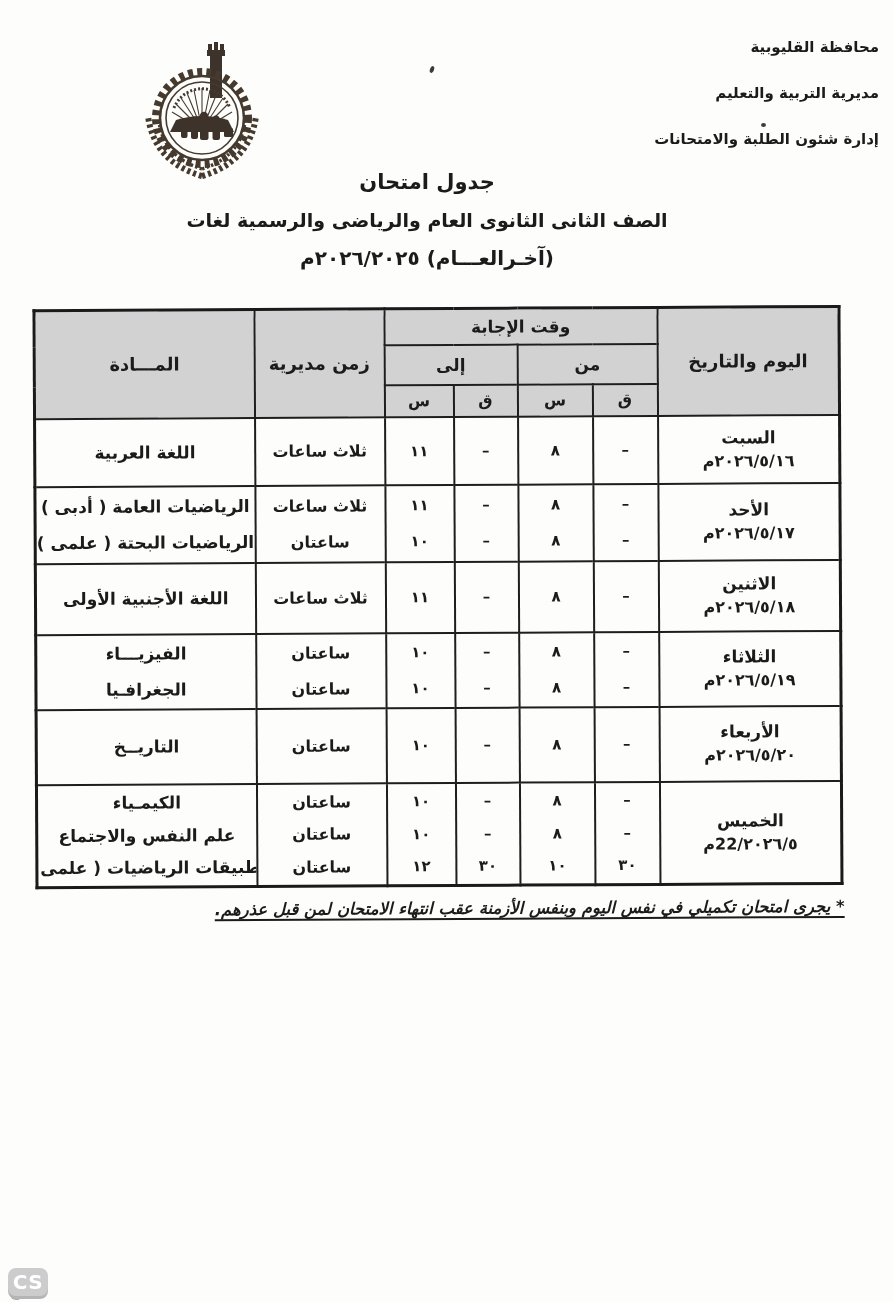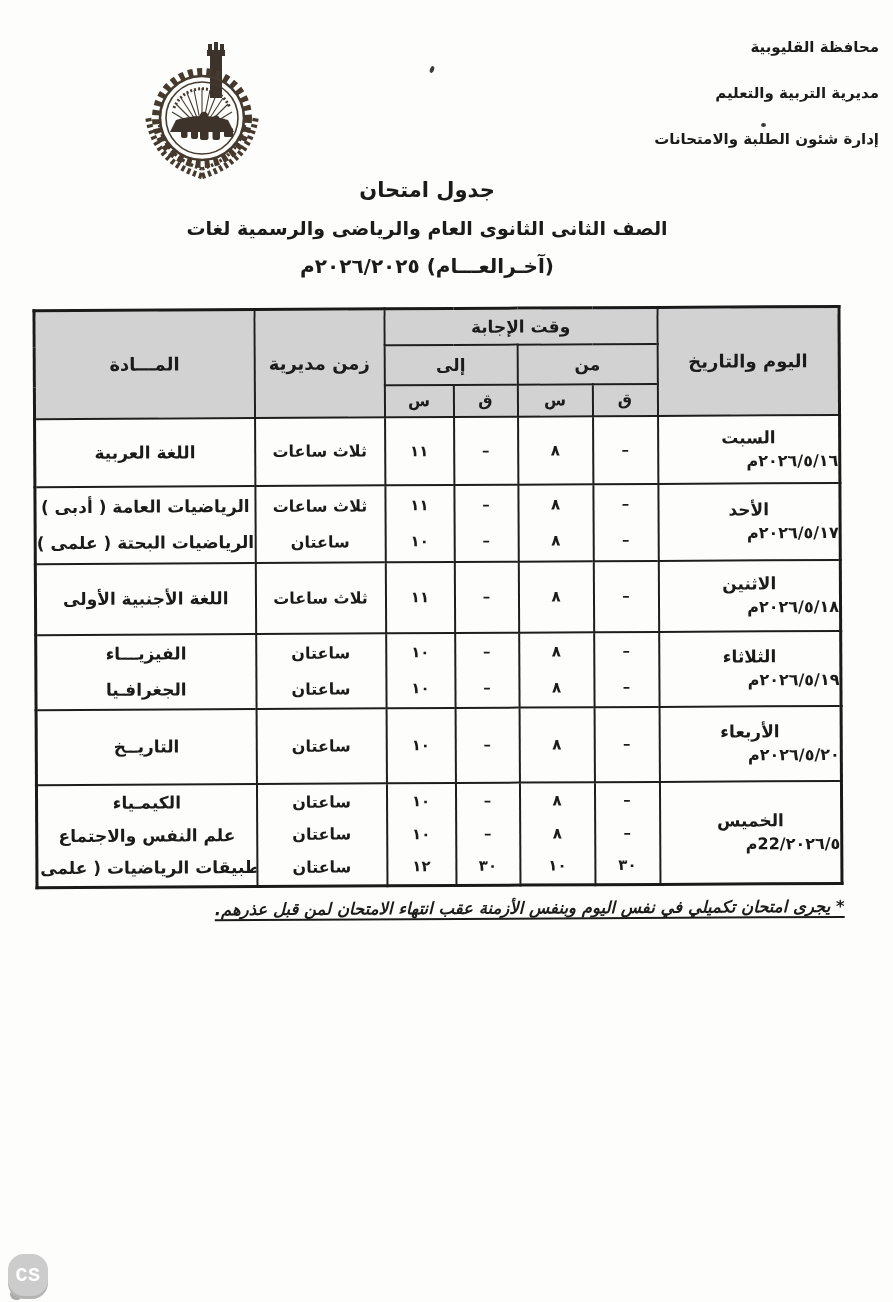--- a/index.html
+++ b/index.html
@@ -10,42 +10,42 @@
   }
   
   .org-header{
     position:absolute;top:24px;right:14px;direction:rtl;text-align:right;
     font-weight:bold;font-size:15px;
   }
   .org-header .org-line{line-height:46px;white-space:nowrap;}
   
   .logo{position:absolute;left:136px;top:38px;width:156px;height:142px;}
   
-  .title-block{position:absolute;top:178px;left:0;width:854px;direction:rtl;text-align:center;}
+  .title-block{position:absolute;top:170px;left:0;width:854px;direction:rtl;text-align:center;}
   .title-main{font-size:21px;font-weight:bold;margin-bottom:15px;}
   .title-sub{font-size:19px;font-weight:bold;margin-bottom:15px;}
   .title-year{font-size:20px;font-weight:bold;}
   
   .scan-skew{position:absolute;left:0;top:0;width:893px;height:1302px;transform:rotate(-0.3deg);transform-origin:50% 600px;}
   
   table.exam{
     position:absolute;left:34px;top:307px;width:805px;
     border-collapse:collapse;table-layout:fixed;direction:rtl;
   }
   table.exam th,table.exam td{
     border:2px solid #1e1e1e;text-align:center;vertical-align:middle;
     padding:0;font-weight:bold;overflow:hidden;
   }
   table.exam{border:3px solid #1a1a1a;}
   table.exam th{background:#d2d2d2;}
   .th-big{font-size:18px;}
   .th-mid{font-size:17px;}
   .th-small{font-size:16px;}
   .day-name{font-size:17px;line-height:24px;}
-  .day-date{font-size:16px;line-height:24px;text-align:right;}
+  .day-date{font-size:16px;line-height:24px;}
   .stack{display:flex;flex-direction:column;justify-content:space-around;align-items:center;}
   .stack.h1{height:56px;}
   .stack.h2{height:72px;}
   .stack.h3{height:98px;}
   .subject{font-size:17px;white-space:nowrap;}
   .duration{font-size:16px;white-space:nowrap;}
   .num{font-size:15px;}
   
   .footnote{
     position:absolute;top:899px;right:50px;left:36px;direction:rtl;text-align:right;
@@ -55,25 +55,24 @@
   }
   
   .speck{position:absolute;background:#3c3c3c;border-radius:50%;}
   .speck-1{left:430px;top:66px;width:4px;height:7px;transform:rotate(20deg);}
   .speck-2{left:761px;top:123px;width:5px;height:4px;}
   
   .scanner{
     position:absolute;left:8px;bottom:6px;display:flex;align-items:center;gap:12px;
   }
   .cs-badge{
-    width:40px;height:42px;border-radius:16px;background:#cccccc;position:relative;
+    width:40px;height:28px;border-radius:8px;background:#cccccc;position:relative;
     display:flex;align-items:center;justify-content:center;
     color:#ffffff;font-weight:bold;font-size:20px;letter-spacing:0.5px;
     box-shadow:0 3px 0 #b5b5b5;
-    font-family:Liberation Mono, monospace;
   }
   .cs-badge::after{
     content:"";position:absolute;left:2px;bottom:-4px;width:10px;height:8px;
     background:#ababab;border-radius:2px 2px 2px 6px;z-index:-1;
   }
   .scanner-text{direction:rtl;font-size:24px;color:#c7c7c7;white-space:nowrap;}
 </style>
 </head>
 <body>
 

